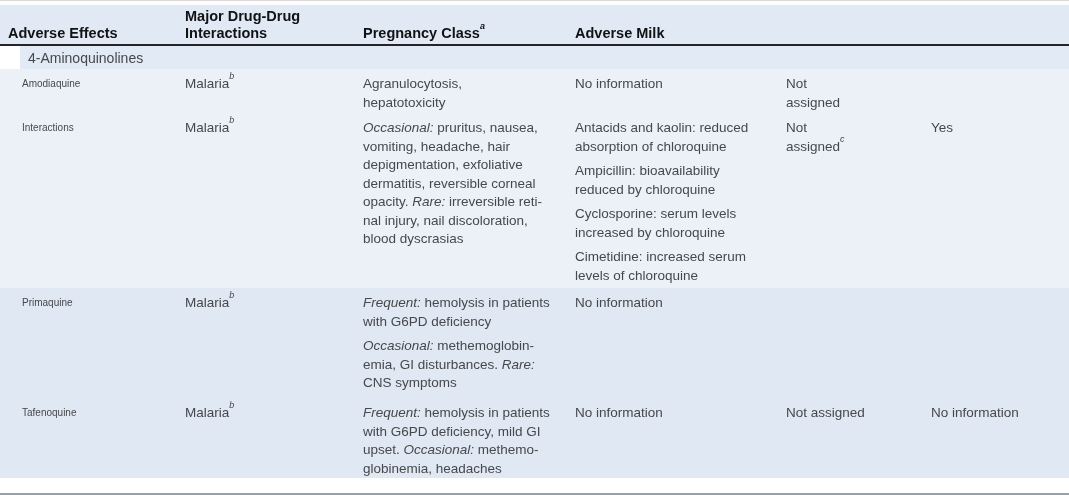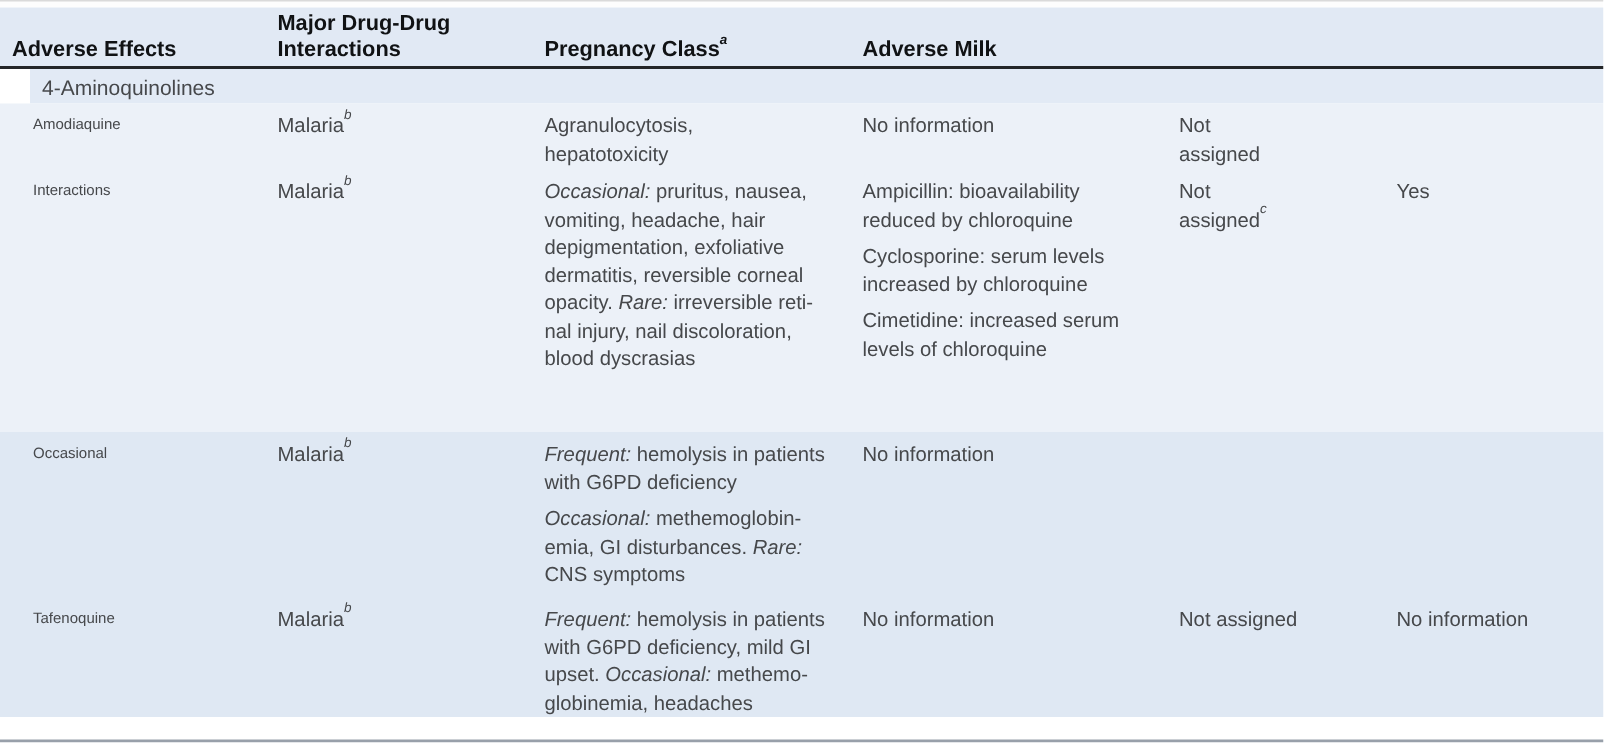--- a/index.html
+++ b/index.html
@@ -90,35 +90,36 @@
         <div class="cell">Not<br>assigned</div>
       </div>
 
       <div class="grid row-chloroquine">
         <div class="cell drug">Interactions</div>
         <div class="cell">Malaria<sup><i>b</i></sup></div>
         <div class="cell">
             <p><i>Occasional:</i> pruritus, nausea,<br>vomiting, headache, hair<br>depigmentation, exfoliative<br>dermatitis, reversible corneal<br>opacity. <i>Rare:</i> irreversible reti-<br>nal injury, nail discoloration,<br>blood dyscrasias</p>
           </div>
         <div class="cell">
+            <p>Antacids and kaolin: reduced<br>absorption of chloroquine</p>
             <p>Ampicillin: bioavailability<br>reduced by chloroquine</p>
             <p>Cyclosporine: serum levels<br>increased by chloroquine</p>
             <p>Cimetidine: increased serum<br>levels of chloroquine</p>
           </div>
         <div class="cell">Not<br>assigned<sup><i>c</i></sup></div>
         <div class="cell">Yes</div>
       </div>
 
     </div>
   </div>
 
   <div class="sec2">
 
     <div class="grid row-primaquine">
-      <div class="cell drug">Occasional</div>
+      <div class="cell drug">Primaquine</div>
       <div class="cell">Malaria<sup><i>b</i></sup></div>
       <div class="cell">
           <p><i>Frequent:</i> hemolysis in patients<br>with G6PD deficiency</p>
           <p><i>Occasional:</i> methemoglobin-<br>emia, GI disturbances. <i>Rare:</i><br>CNS symptoms</p>
         </div>
       <div class="cell">No information</div>
     </div>
 
     <div class="grid row-tafenoquine">
       <div class="cell drug">Tafenoquine</div>

